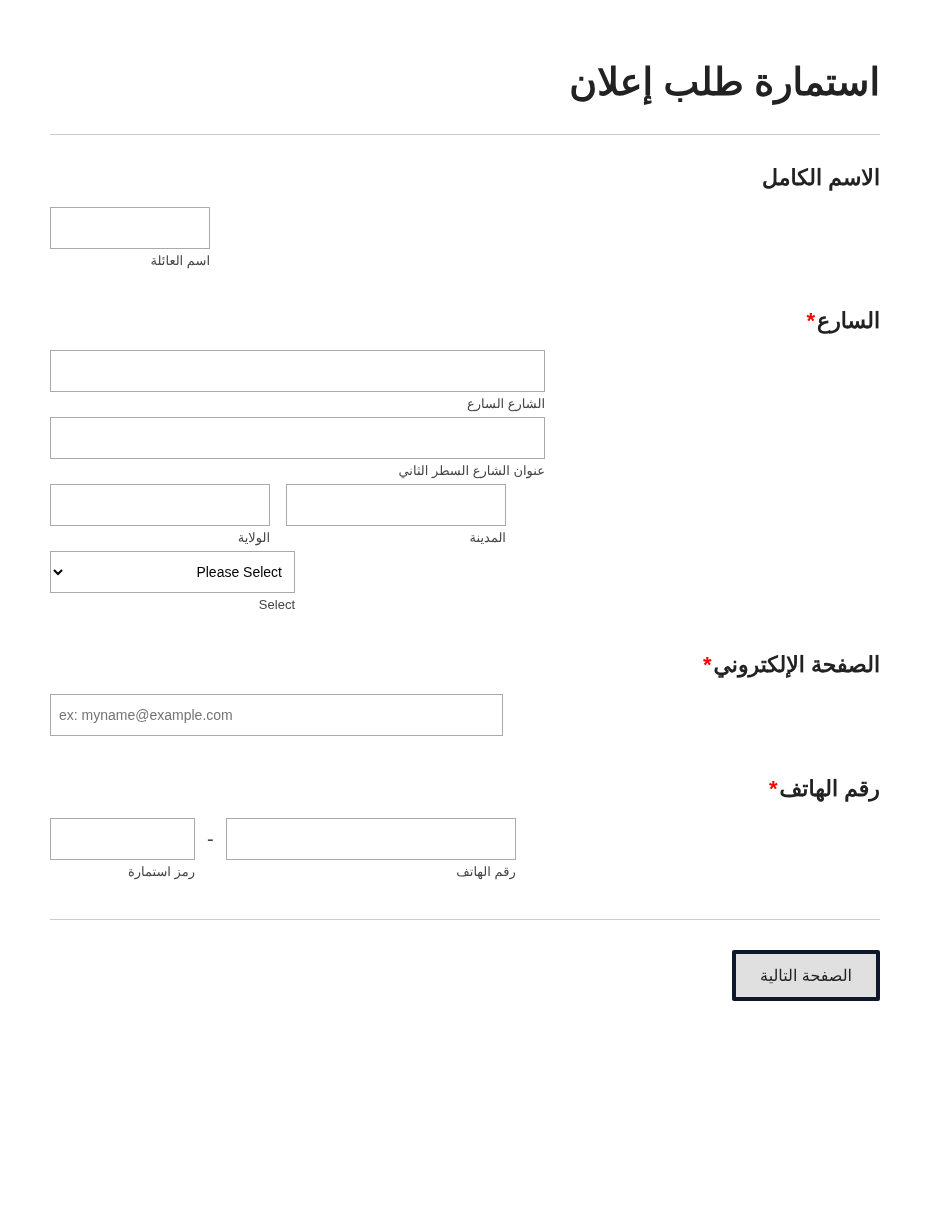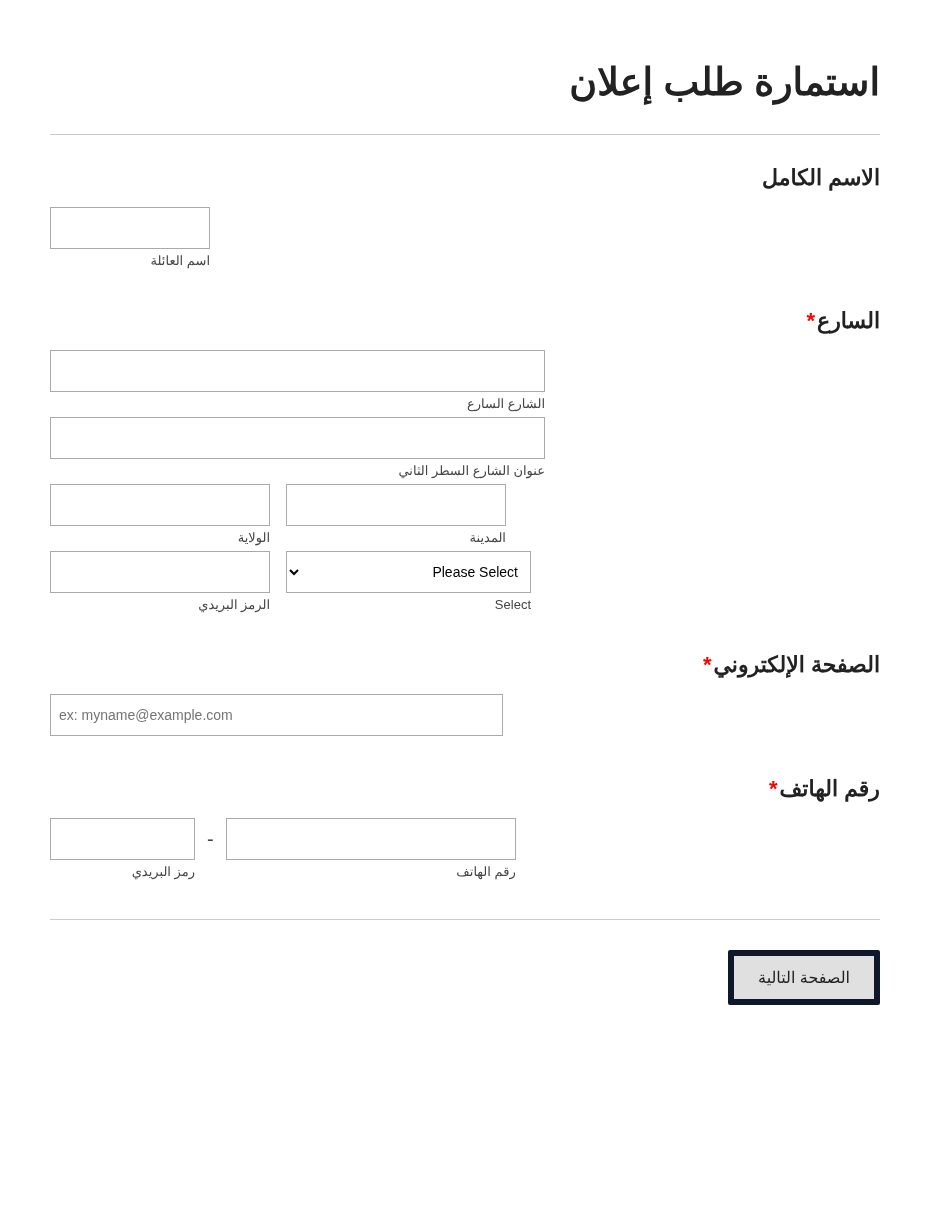--- a/index.html
+++ b/index.html
@@ -170,21 +170,21 @@
 
     .bottom-divider {
       border: none;
       border-top: 1px solid #ccc;
       margin-top: 40px;
       margin-bottom: 30px;
     }
 
     .next-button {
       background: #e0e0e0;
-      border: 6px solid #0f172a;
+      border: 4px solid #0f172a;
       padding: 12px 24px;
       font-size: 16px;
       font-family: Arial, sans-serif;
       cursor: pointer;
       border-radius: 2px;
       color: #222;
     }
   </style>
 </head>
 <body>
@@ -241,24 +241,20 @@
   <div class="country-row">
     <div class="field-group">
       <select class="country-select">
         <option value="">Please Select</option>
         <option value="sa">Saudi Arabia</option>
         <option value="us">United States</option>
         <option value="eg">Egypt</option>
       </select>
       <span class="sub-label">Select</span>
     </div>
-    <div class="field-group">
-      <input type="text" class="zip-input" value="" style="">
-      <span class="sub-label">الرمز البريدي</span>
-    </div>
   </div>
 </div>
 
 
 <div class="section">
   <div class="section-label">
     <span>الصفحة الإلكتروني</span><span class="required-star">*</span>
   </div>
   <div class="field-row">
     <div class="field-group">
@@ -273,21 +269,21 @@
     <span>رقم الهاتف</span><span class="required-star">*</span>
   </div>
   <div class="phone-row">
     <div class="field-group">
       <input type="text" class="phone-number-input" value="" style="">
       <span class="sub-label">رقم الهاتف</span>
     </div>
     <span class="phone-dash">-</span>
     <div class="field-group">
       <input type="text" class="phone-area-input" value="" style="">
-      <span class="sub-label">رمز البريدي</span>
+      <span class="sub-label">رمز استمارة</span>
     </div>
   </div>
 </div>
 
 <hr class="bottom-divider">
 
 
 <button class="next-button">الصفحة التالية</button>
 
 

